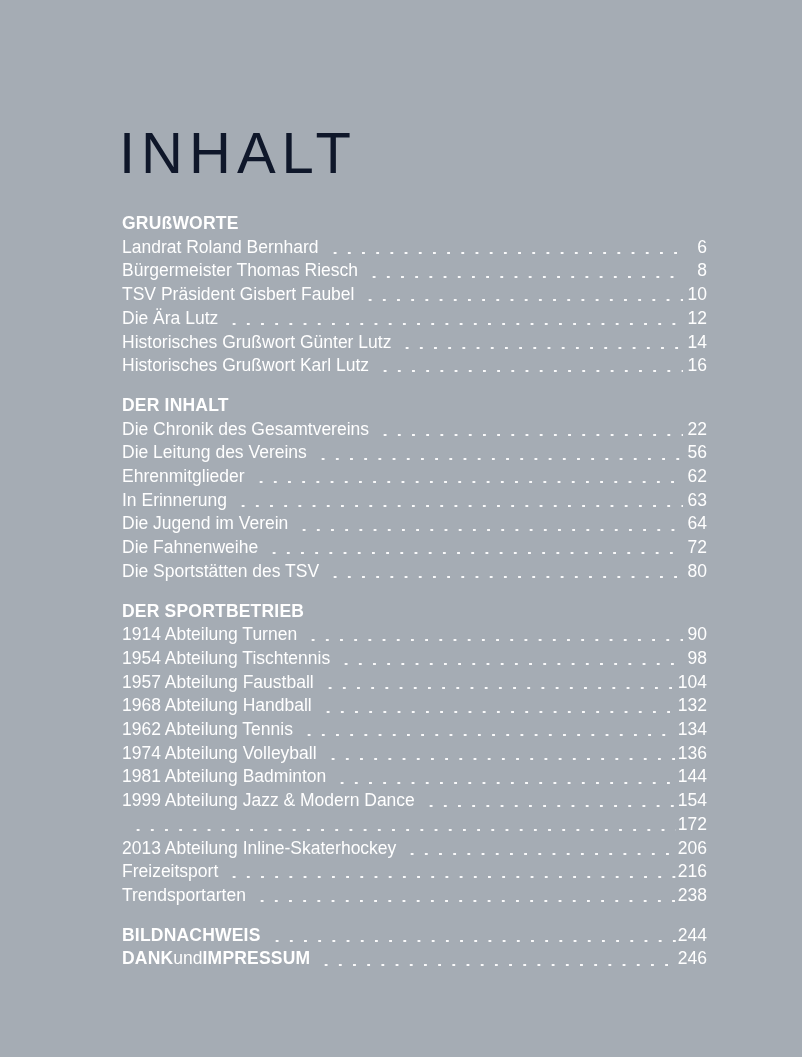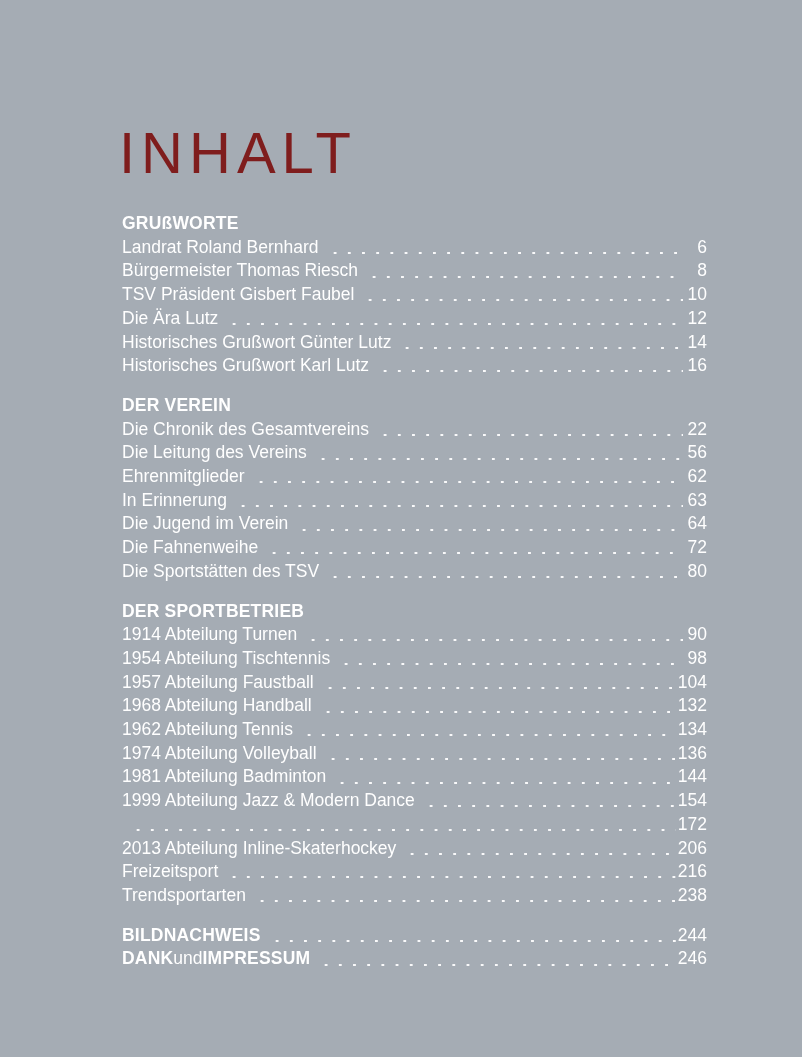--- a/index.html
+++ b/index.html
@@ -17,21 +17,21 @@
     font-family: "Liberation Sans", sans-serif;
     color: #ffffff;
     overflow: hidden;
   }
   .title {
     margin: 0 0 28px -3px;
     font-size: 58px;
     line-height: 62px;
     font-weight: 200;
     letter-spacing: 6px;
-    color: #7f1d1d;
+    color: #0f172a;
   }
   .toc {
     font-size: 17.5px;
     line-height: 23.7px;
     margin-top: 10px;
   }
   .section { margin-top: 16px; }
   .section:first-child { margin-top: 0; }
   .row {
     display: flex;
@@ -93,21 +93,21 @@
           <span class="page-num">14</span>
         </div>
         <div class="row">
           <span>Historisches Grußwort Karl Lutz</span>
           <span class="leader"></span>
           <span class="page-num">16</span>
         </div>
       </div>
       <div class="section">
         <div class="row">
-          <span class="bold">DER VEREIN</span>
+          <span class="bold">DER INHALT</span>
         </div>
         <div class="row">
           <span>Die Chronik des Gesamtvereins</span>
           <span class="leader"></span>
           <span class="page-num">22</span>
         </div>
         <div class="row">
           <span>Die Leitung des Vereins</span>
           <span class="leader"></span>
           <span class="page-num">56</span>

